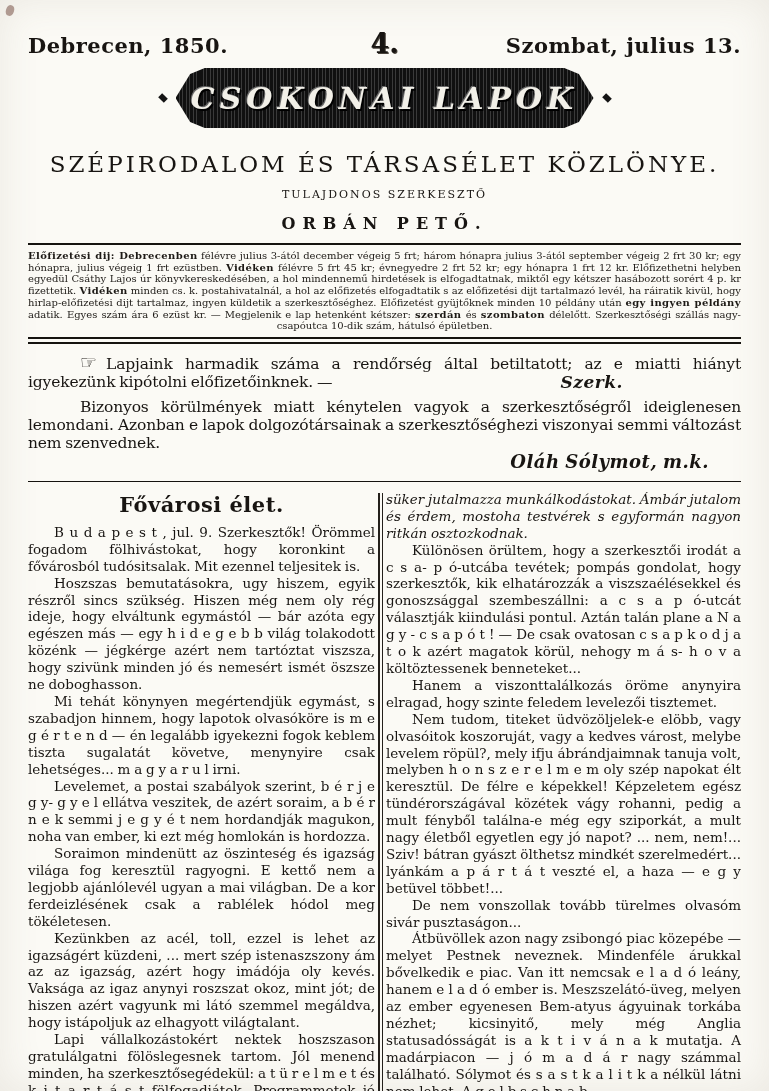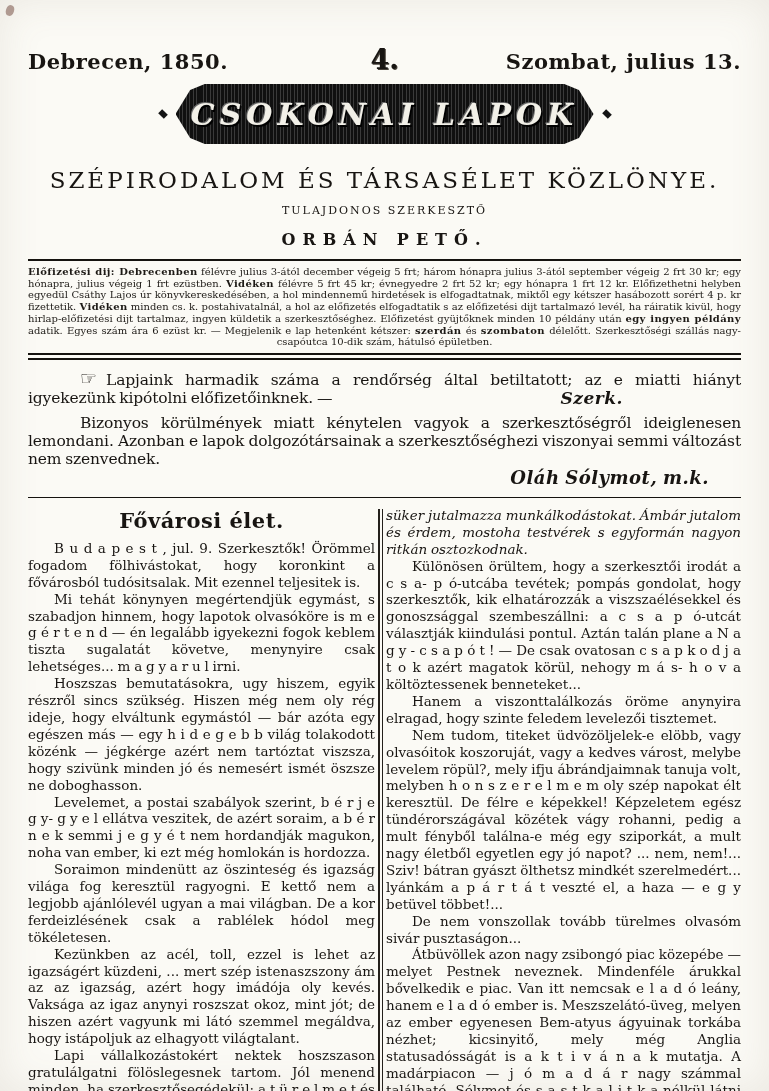--- a/index.html
+++ b/index.html
@@ -11,21 +11,21 @@
     font-family:"DejaVu Serif",serif;
     overflow:hidden;
     box-shadow:inset 0 0 40px rgba(120,110,90,.12);
   }
   .inner{padding:0 28px;}
   .corner-mark{
     position:absolute;left:6px;top:5px;width:8px;height:11px;
     background:#6d4437;opacity:.5;border-radius:45%;transform:rotate(18deg);
   }
   
-  .hdr{display:flex;align-items:baseline;margin-top:44px;}
+  .hdr{display:flex;align-items:baseline;margin-top:28px;}
   .hdr .l{flex:1;font-size:21px;font-weight:bold;letter-spacing:.5px;}
   .hdr .c{font-size:27px;font-weight:bold;text-shadow:1px 1px 0 #4a443c;}
   .hdr .r{flex:1;text-align:right;font-size:21px;font-weight:bold;letter-spacing:.5px;}
   
   .banner-row{display:flex;align-items:center;justify-content:center;margin-top:9px;gap:9px;}
   .diamond{width:8px;height:8px;background:#141414;transform:rotate(45deg) scaleY(.7);}
   .banner{
     width:418px;height:60px;
     background:repeating-linear-gradient(90deg,#101010 0 2.5px,#3a3a3a 2.5px 3.5px);
     clip-path:polygon(0 50%,3.5% 10%,7% 0,93% 0,96.5% 10%,100% 50%,96.5% 90%,93% 100%,7% 100%,3.5% 90%);
@@ -119,22 +119,22 @@
       <div class="sig-line">Oláh Sólymot, m.k.</div>
     </div>
 
     <div class="rule rule-thin"></div>
 
     <div class="cols">
       <div class="col-left">
         <div class="art-title">Fővárosi élet.</div>
         <div>
             <p class="cp">B u d a p e s t ,  jul. 9.  Szerkesztők!  Örömmel fogadom fölhivástokat, hogy koronkint a fővárosból tudósitsalak. Mit ezennel teljesitek is.</p>
+            <p class="cp">Hoszszas bemutatásokra, ugy hiszem, egyik részről sincs szükség. Hiszen még nem oly rég ideje, hogy elváltunk egymástól — bár azóta egy egészen más — egy h i d e g e b b világ tolakodott közénk — jégkérge azért nem tartóztat viszsza, hogy szivünk minden jó és nemesért ismét öszsze ne doboghasson.</p>
             <p class="cp">Mi tehát könynyen megértendjük egymást, s szabadjon hinnem, hogy lapotok olvasóköre is m e g é r t e n d — én legalább igyekezni fogok keblem tiszta sugalatát követve, menynyire csak lehetséges... m a g y a r u l irni.</p>
-            <p class="cp">Hoszszas bemutatásokra, ugy hiszem, egyik részről sincs szükség. Hiszen még nem oly rég ideje, hogy elváltunk egymástól — bár azóta egy egészen más — egy h i d e g e b b világ tolakodott közénk — jégkérge azért nem tartóztat viszsza, hogy szivünk minden jó és nemesért ismét öszsze ne doboghasson.</p>
             <p class="cp">Levelemet, a postai szabályok szerint, b é r j e g y- g y e l ellátva veszitek, de azért soraim, a b é r n e k semmi j e g y é t nem hordandják magukon, noha van ember, ki ezt még homlokán is hordozza.</p>
             <p class="cp">Soraimon mindenütt az öszinteség és igazság világa fog keresztül ragyogni. E kettő nem a legjobb ajánlólevél ugyan a mai világban. De a kor ferdeizlésének csak a rablélek hódol meg tökéletesen.</p>
             <p class="cp">Kezünkben az acél, toll, ezzel is lehet az igazságért küzdeni, ... mert szép istenaszszony ám az az igazság, azért hogy imádója oly kevés. Vaksága az igaz anynyi roszszat okoz, mint jót; de hiszen azért vagyunk mi látó szemmel megáldva, hogy istápoljuk az elhagyott világtalant.</p>
             <p class="cp">Lapi vállalkozástokért nektek hoszszason gratulálgatni fölöslegesnek tartom. Jól menend minden, ha szerkesztősegédekül: a t ü r e l m e t és k i t a r t á s t fölfogadjátok. Programmotok jó szelleme megérdemli, hogy bő</p>
           </div>
       </div>
       <div class="col-div"></div>
       <div class="col-right">
         <div>
             <p class="cp noind">süker jutalmazza munkálkodástokat. Ámbár jutalom és érdem, mostoha testvérek s egyformán nagyon ritkán osztozkodnak.</p>

